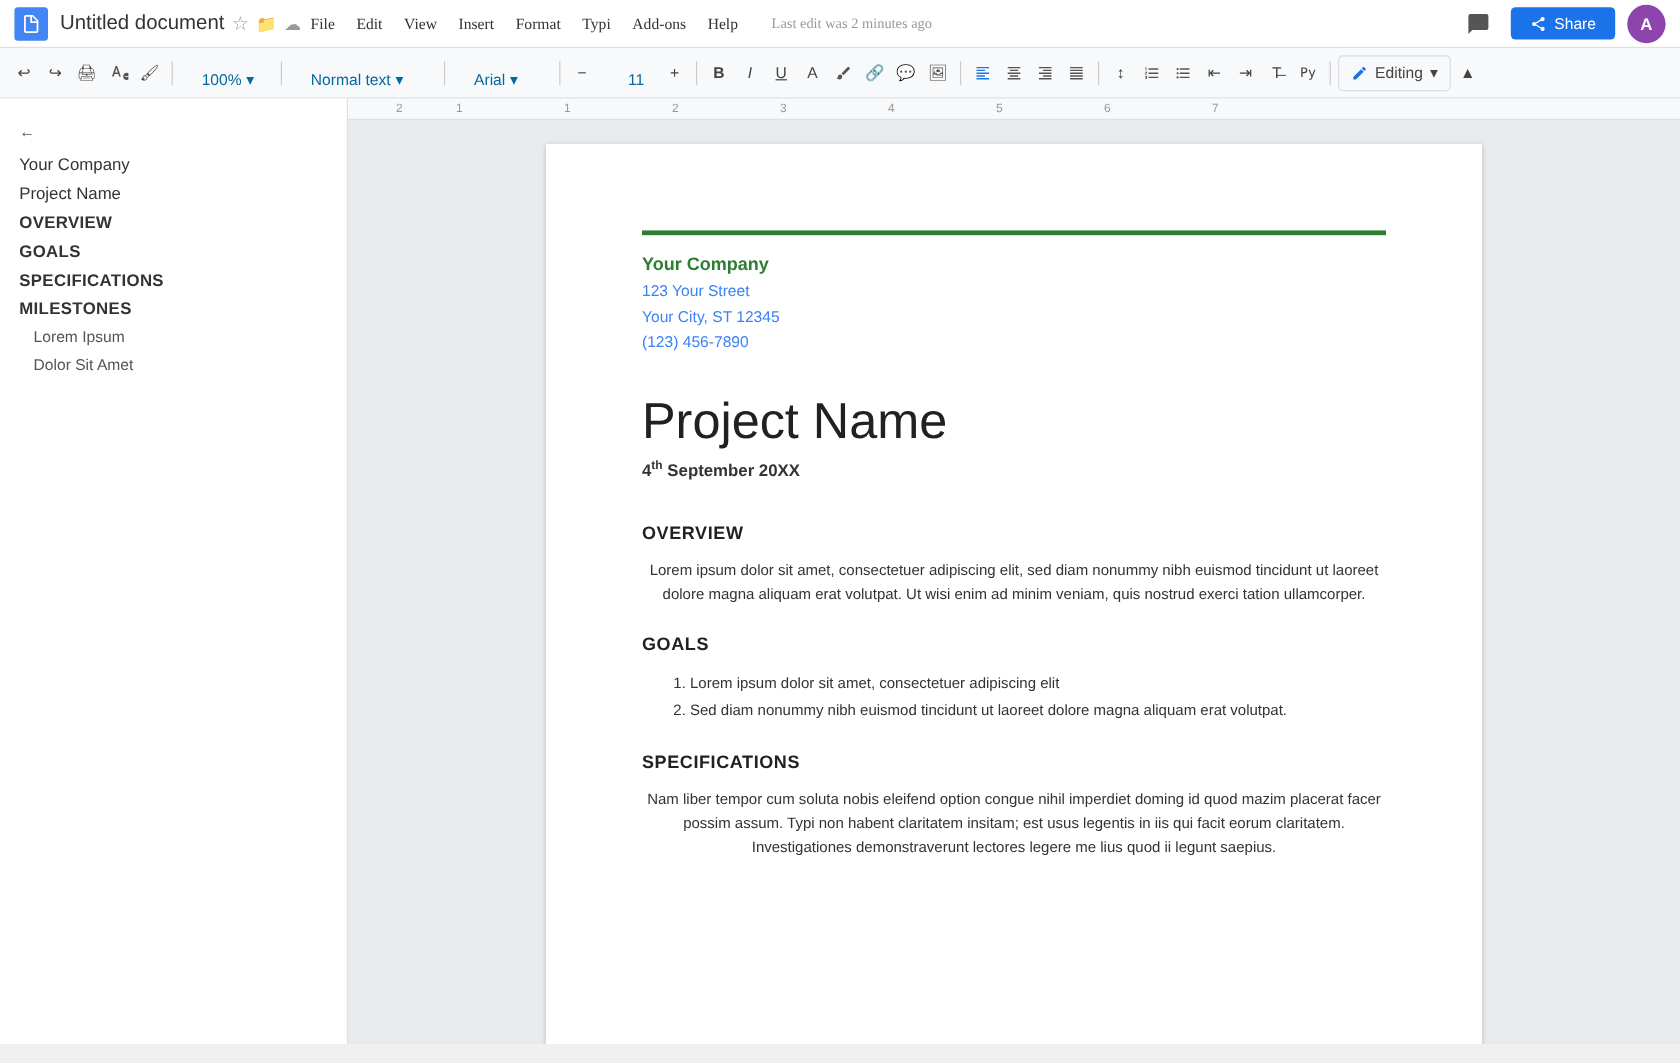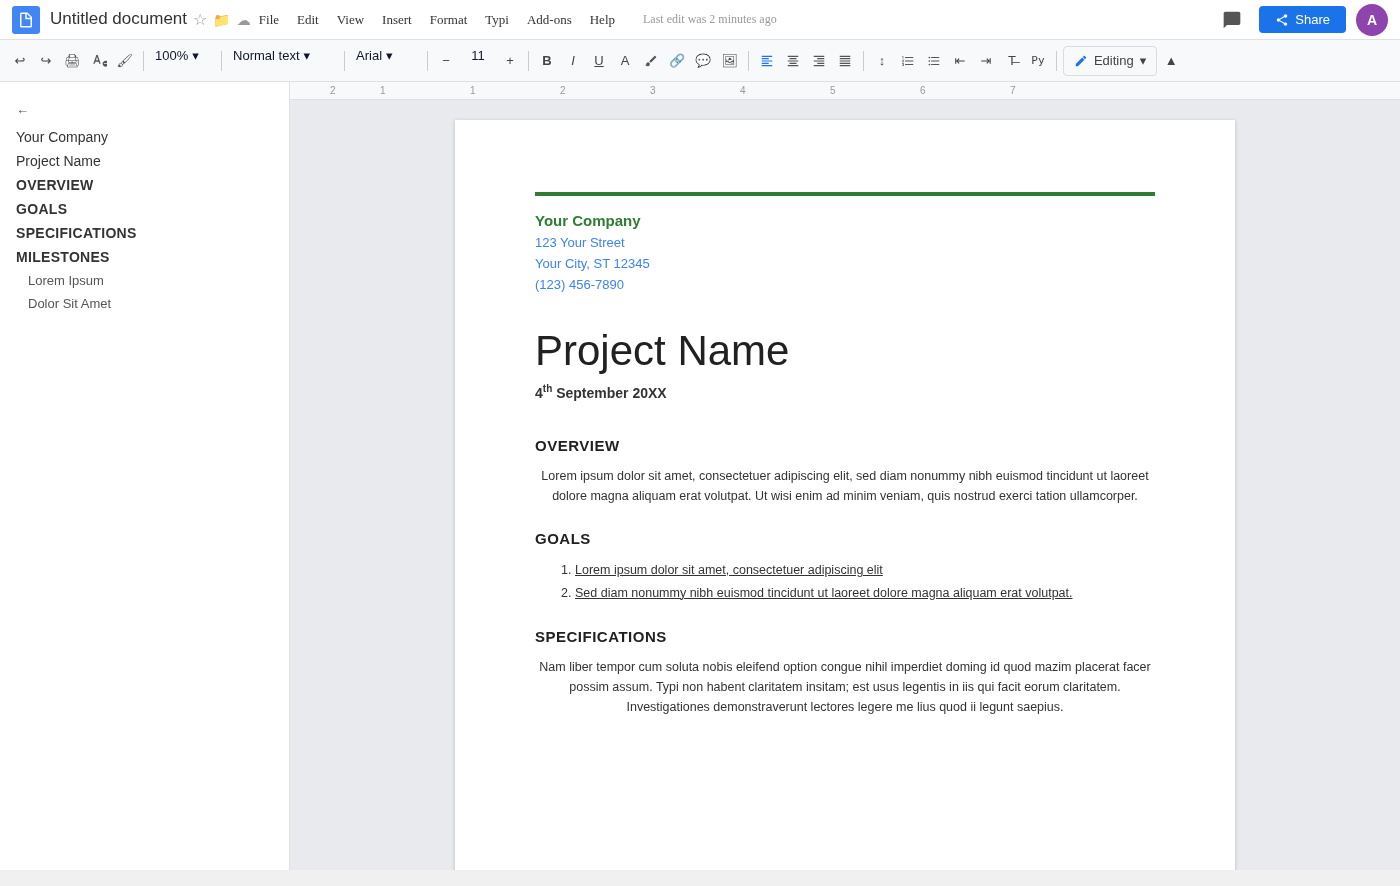--- a/index.html
+++ b/index.html
@@ -58,22 +58,22 @@
     }
     .tb-separator { width: 1px; height: 20px; background: #ccc; margin: 0 4px; }
     .tb-select {
       height: 28px;
       border: 1px solid transparent;
       background: transparent;
       cursor: pointer;
       border-radius: 3px;
       font-size: 13px;
       padding: 0 4px;
-      color: #0f172a;
-      display: flex; align-items: flex-start; gap: 4px;
+      color: #0369a1;
+      display: flex; align-items: flex-end; gap: 4px; margin-left: 13px;
     }
     .tb-zoom { width: 65px; }
     .editing-btn {
       display: flex; align-items: center; gap: 6px;
       background: transparent; border: 1px solid #dadce0;
       border-radius: 4px; padding: 4px 10px; cursor: pointer;
       font-size: 13px; color: #444; height: 30px;
     }
 
     
@@ -191,21 +191,20 @@
       font-size: 12.5px;
       color: #333;
       line-height: 1.6;
       margin-bottom: 16px;
       text-align: center;
     }
     ol.goals-list {
       padding-left: 24px;
       margin-left: 16px;
       margin-bottom: 16px;
-      text-decoration: underline;
     }
     ol.goals-list li {
       font-size: 12.5px;
       color: #333;
       line-height: 1.8;
     }
   </style>
 </head>
 <body>
 

